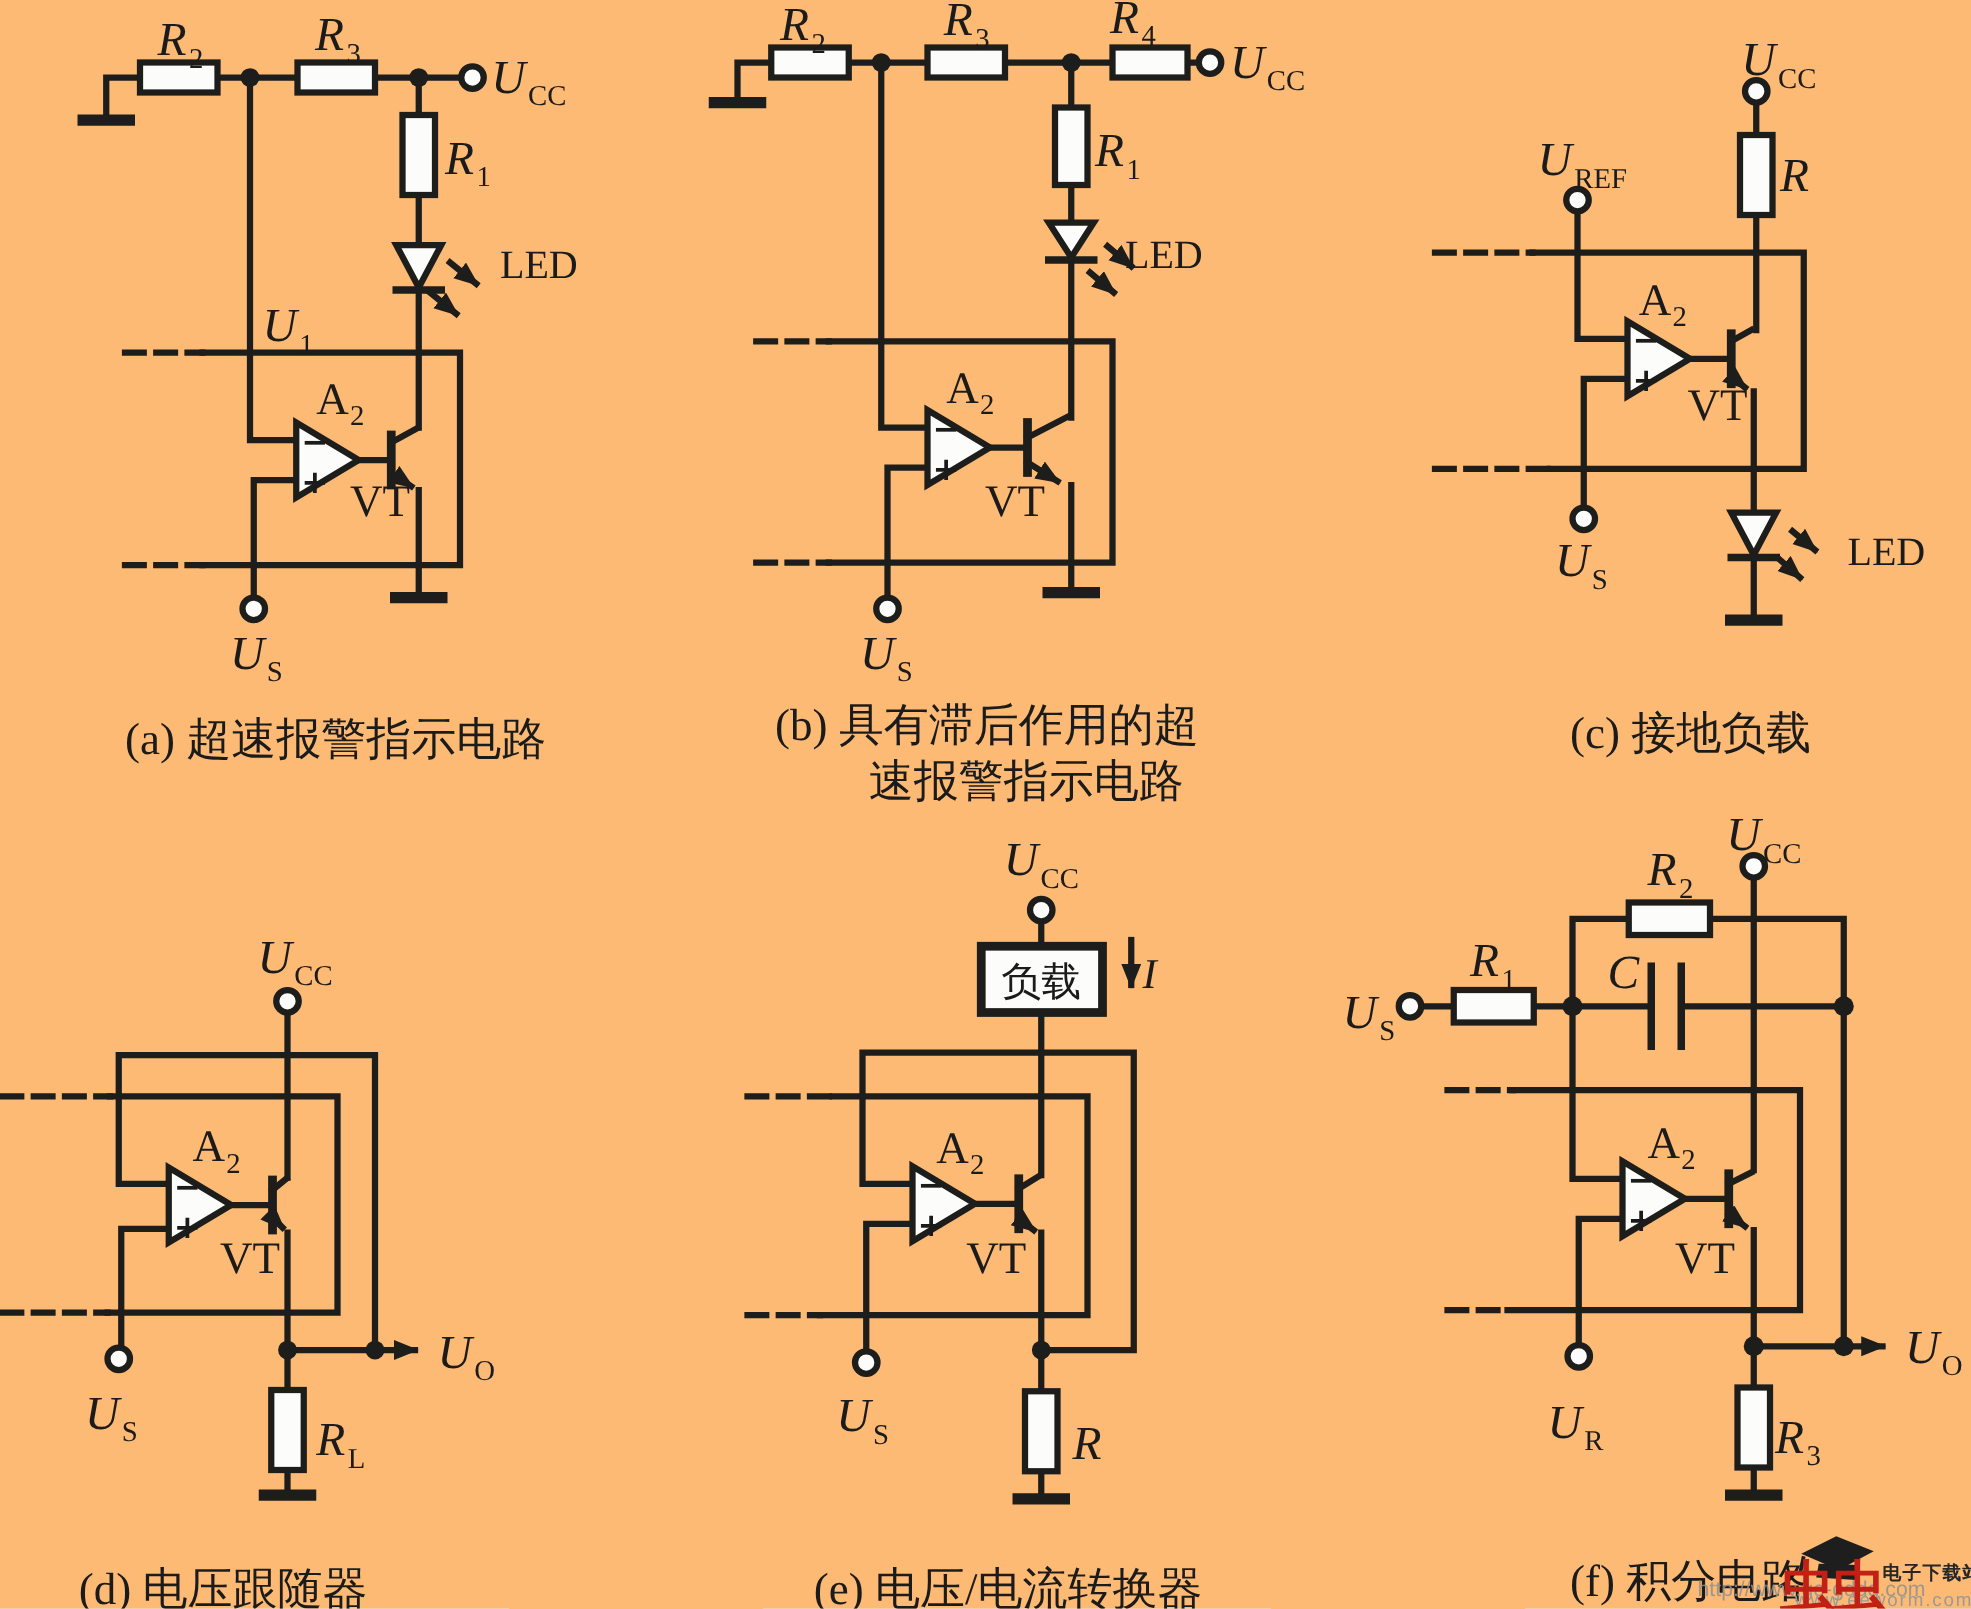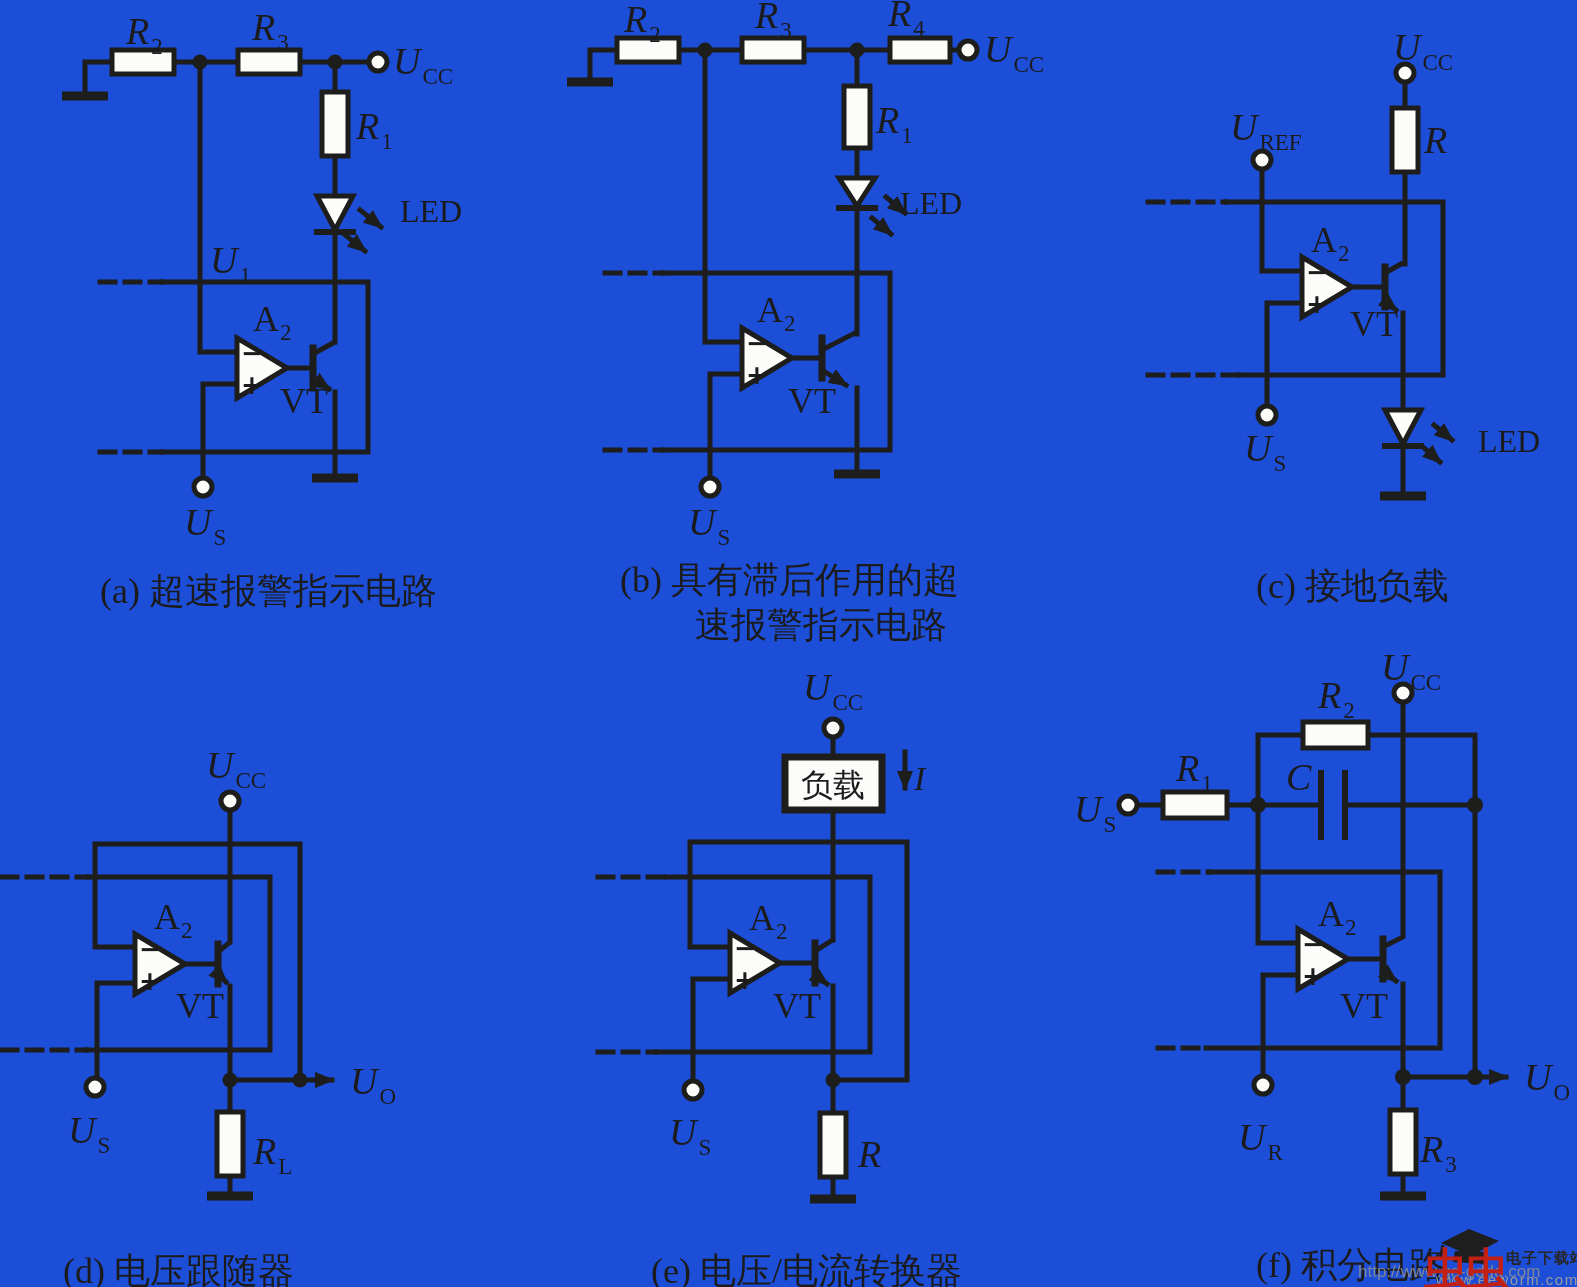--- a/index.html
+++ b/index.html
@@ -1,16 +1,16 @@
 <!DOCTYPE html>
 <html><head>
 <meta charset="utf-8">
 <style>
   html,body{margin:0;padding:0;background:#e8e8e8;}
-  .page{position:relative;width:1577px;height:1287px;background:#1d4ed8;overflow:hidden;}
+  .page{position:relative;width:1577px;height:1287px;background:#fdba74;overflow:hidden;}
   svg{position:absolute;left:0;top:0;}
   .w5{stroke:#1d1d1b;stroke-width:5;fill:none;stroke-linecap:square;stroke-linejoin:miter}
   .w6{stroke:#1d1d1b;stroke-width:6;fill:none;stroke-linecap:square}
   .w7{stroke:#1d1d1b;stroke-width:7;fill:none;stroke-linecap:square}
   .w9{stroke:#1d1d1b;stroke-width:9;fill:none;stroke-linecap:butt}
   .dsh{stroke-dasharray:15 10}
   .cmp{fill:#fcfcfa;stroke:#1d1d1b;stroke-width:5;stroke-linejoin:miter}
   .cmp7{stroke-width:7}
   .dot{fill:#1d1d1b;stroke:none}
   .trm{fill:#fcfcfa;stroke:#1d1d1b;stroke-width:5}

